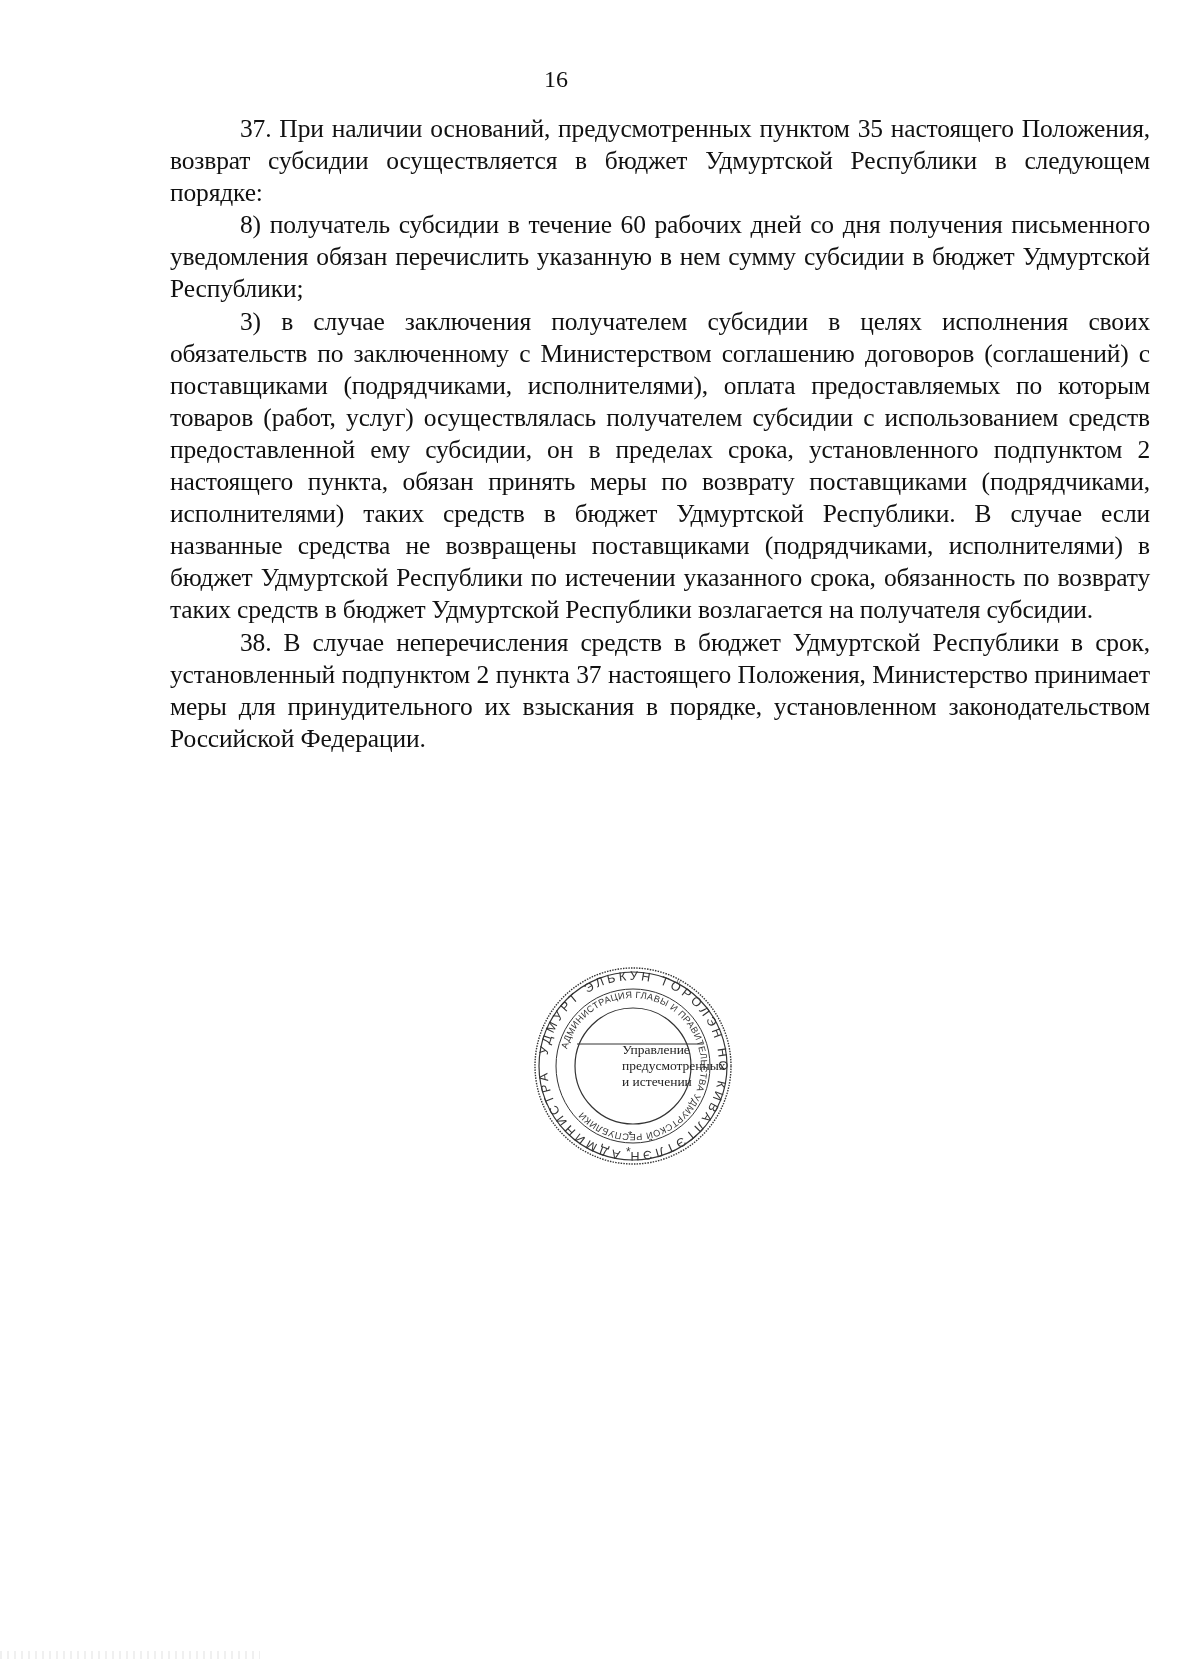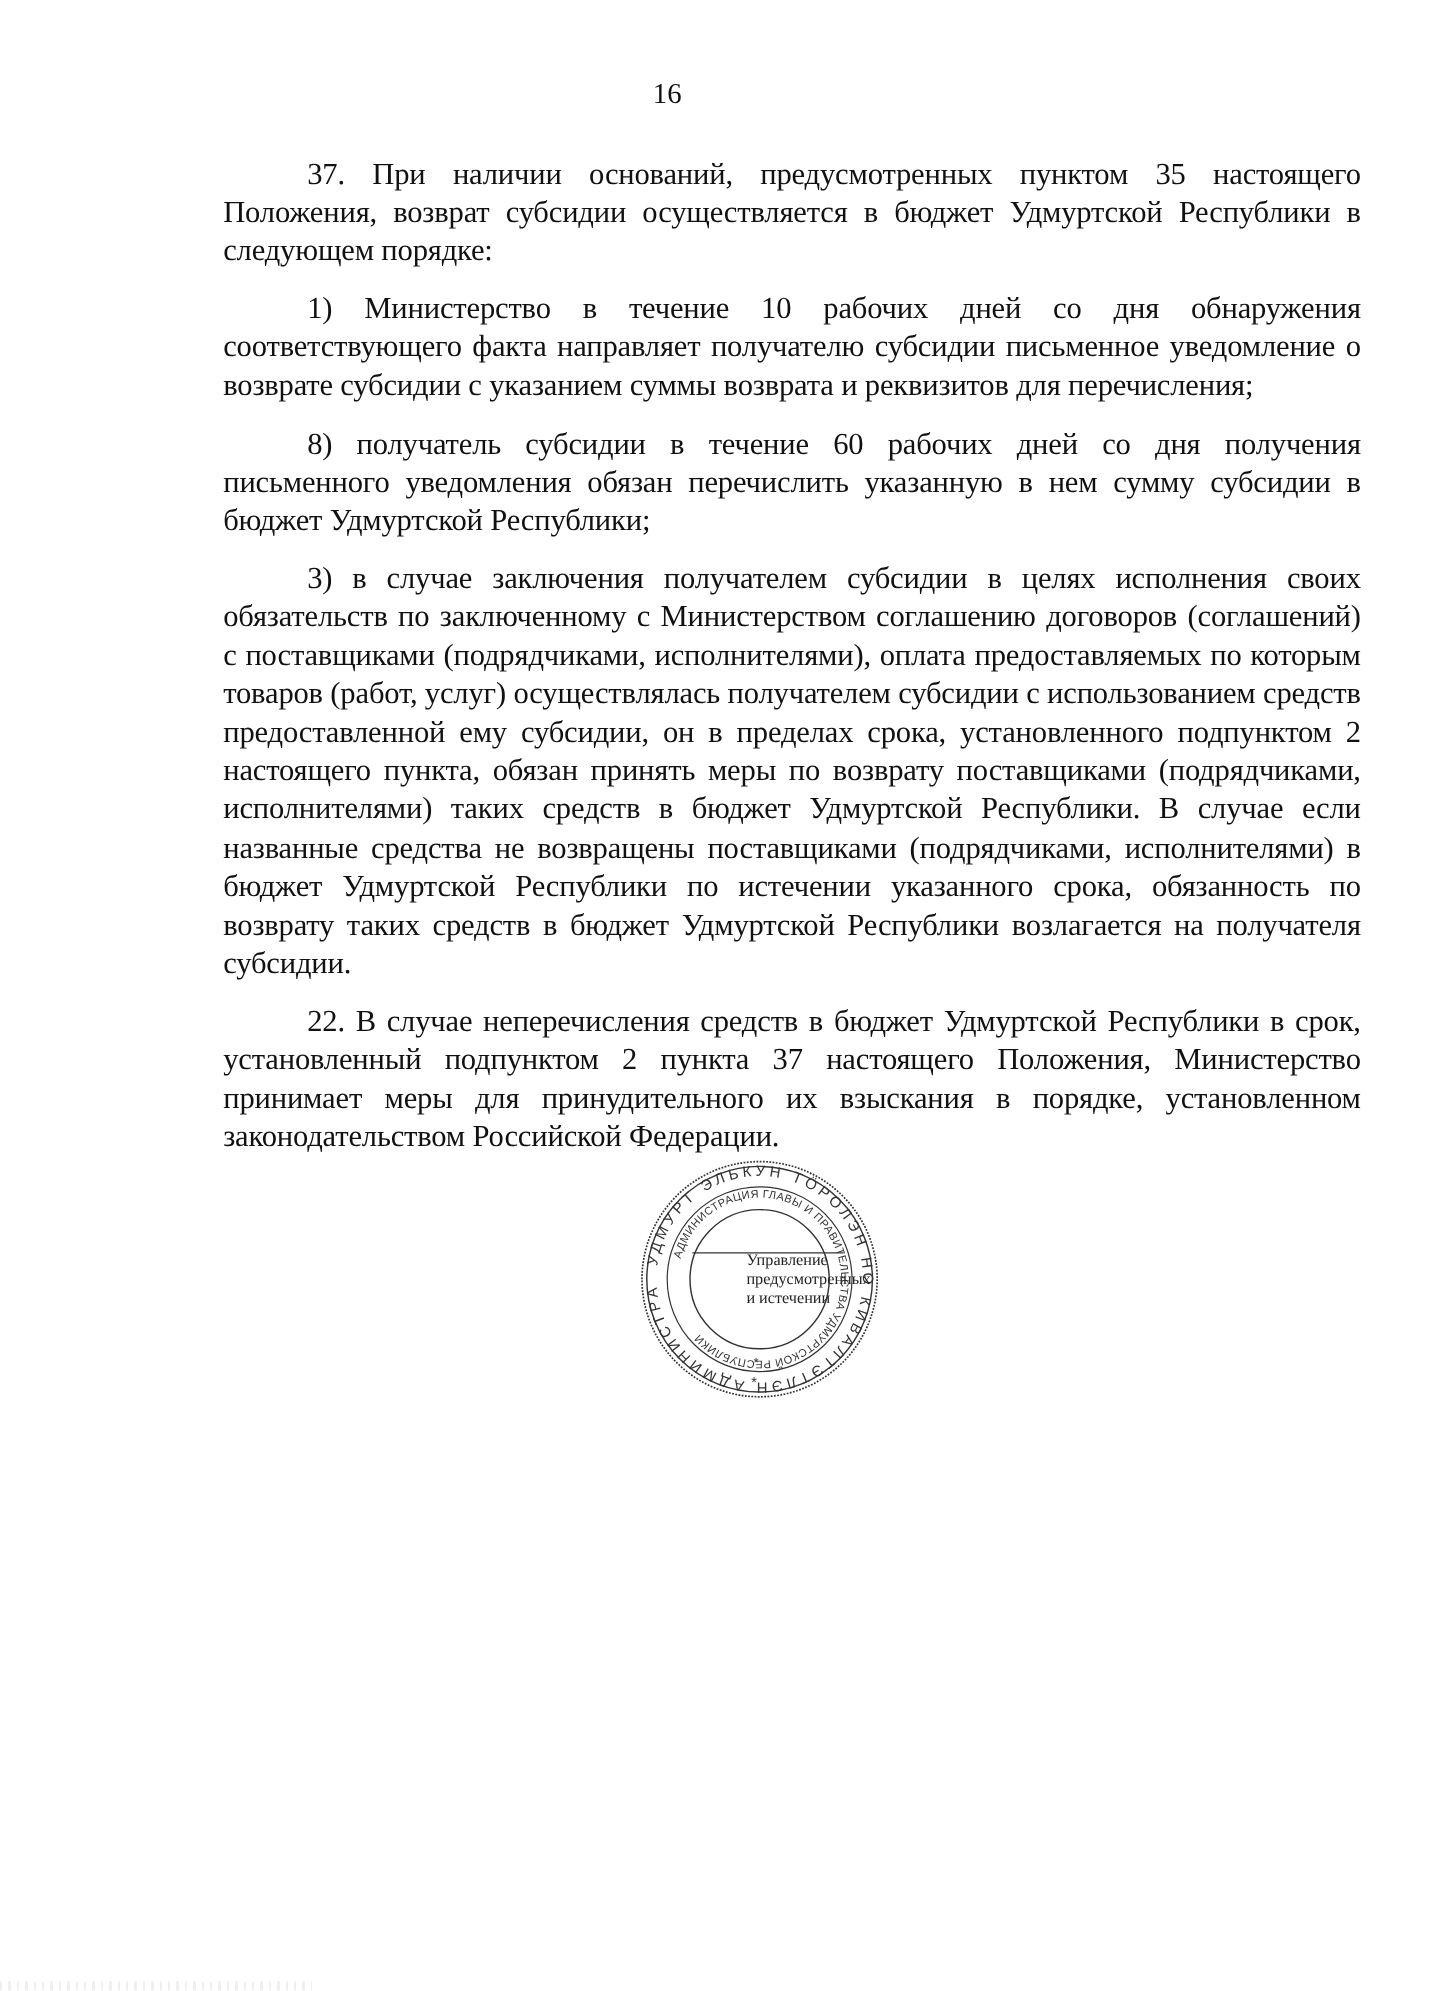--- a/index.html
+++ b/index.html
@@ -28,21 +28,21 @@
       position: absolute;
       top: 113px;
       left: 170px;
       width: 980px;
       font-size: 25.5px;
       line-height: 32.1px;
       text-align: justify;
       letter-spacing: -0.15px;
     }
     .body-text p {
-      margin: 16px;
+      margin: 0;
       text-indent: 70px;
       text-align: justify;
     }
     .seal {
       position: absolute;
       left: 528px;
       top: 966px;
       width: 210px;
       height: 200px;
     }
@@ -73,24 +73,23 @@
       opacity: 0.5;
     }
   </style>
 </head>
 <body>
 
 <div class="page-number">16</div>
 
 <div class="body-text">
   <p>37. При наличии оснований, предусмотренных пунктом 35 настоящего Положения, возврат субсидии осуществляется в бюджет Удмуртской Республики в следующем порядке:</p>
-  <p>1) Министерство в течение 10 рабочих дней со дня обнаружения соответствующего факта направляет получателю субсидии письменное уведомление о возврате субсидии с указанием суммы возврата и реквизитов для перечисления;</p>
   <p>8) получатель субсидии в течение 60 рабочих дней со дня получения письменного уведомления обязан перечислить указанную в нем сумму субсидии в бюджет Удмуртской Республики;</p>
   <p>3) в случае заключения получателем субсидии в целях исполнения своих обязательств по заключенному с Министерством соглашению договоров (соглашений) с поставщиками (подрядчиками, исполнителями), оплата предоставляемых по которым товаров (работ, услуг) осуществлялась получателем субсидии с использованием средств предоставленной ему субсидии, он в пределах срока, установленного подпунктом 2 настоящего пункта, обязан принять меры по возврату поставщиками (подрядчиками, исполнителями) таких средств в бюджет Удмуртской Республики. В случае если названные средства не возвращены поставщиками (подрядчиками, исполнителями) в бюджет Удмуртской Республики по истечении указанного срока, обязанность по возврату таких средств в бюджет Удмуртской Республики возлагается на получателя субсидии.</p>
-  <p>22. В случае неперечисления средств в бюджет Удмуртской Республики в срок, установленный подпунктом 2 пункта 37 настоящего Положения, Министерство принимает меры для принудительного их взыскания в порядке, установленном законодательством Российской Федерации.</p>
+  <p>38. В случае неперечисления средств в бюджет Удмуртской Республики в срок, установленный подпунктом 2 пункта 37 настоящего Положения, Министерство принимает меры для принудительного их взыскания в порядке, установленном законодательством Российской Федерации.</p>
 </div>
 
 <div class="seal">
   <svg viewBox="0 0 210 200">
     <defs>
       <path id="outerArc" d="M 105,100 m -86,0 a 86,86 0 1,1 172,0 a 86,86 0 1,1 -172,0"></path>
       <path id="innerArc" d="M 105,100 m -68,0 a 68,68 0 1,1 136,0 a 68,68 0 1,1 -136,0"></path>
     </defs>
     <circle cx="105" cy="100" r="98" fill="none" stroke="#333" stroke-width="1.4" stroke-dasharray="1.5 1.2"></circle>
     <circle cx="105" cy="100" r="94" fill="none" stroke="#333" stroke-width="1.2"></circle>

